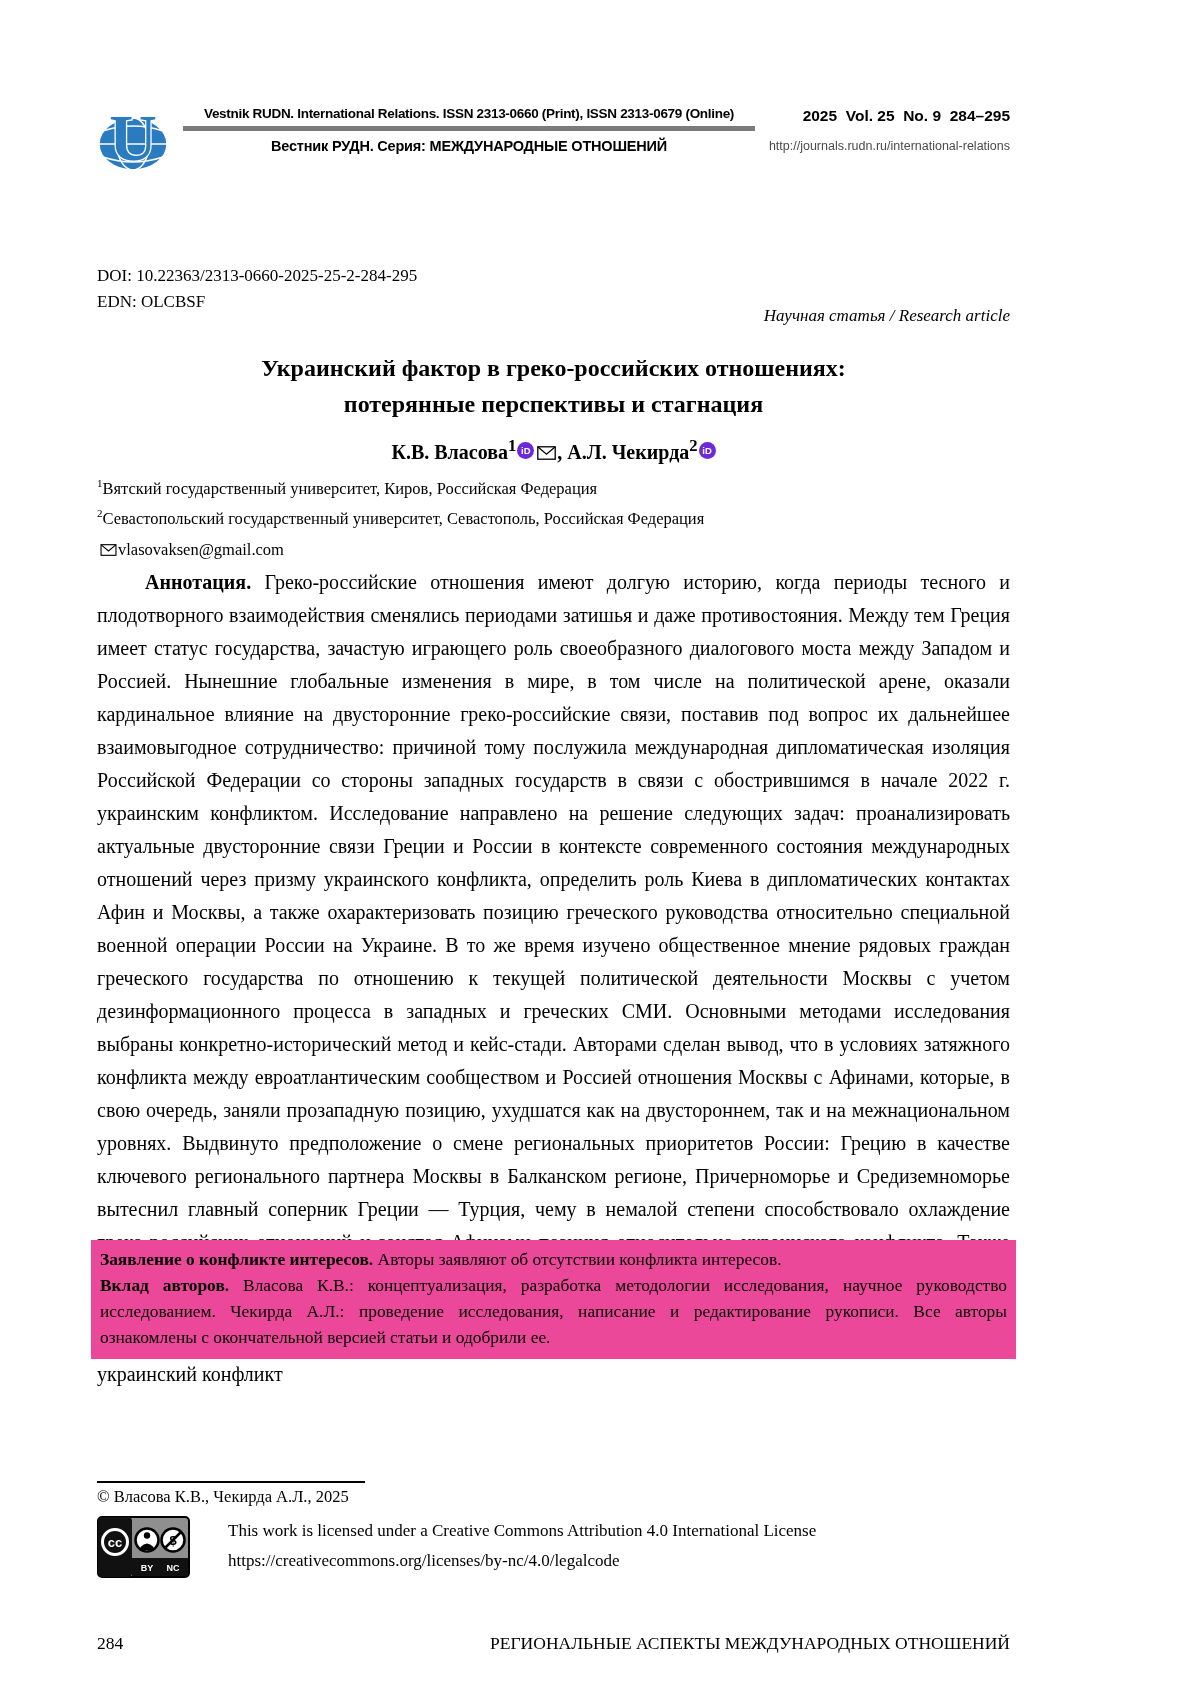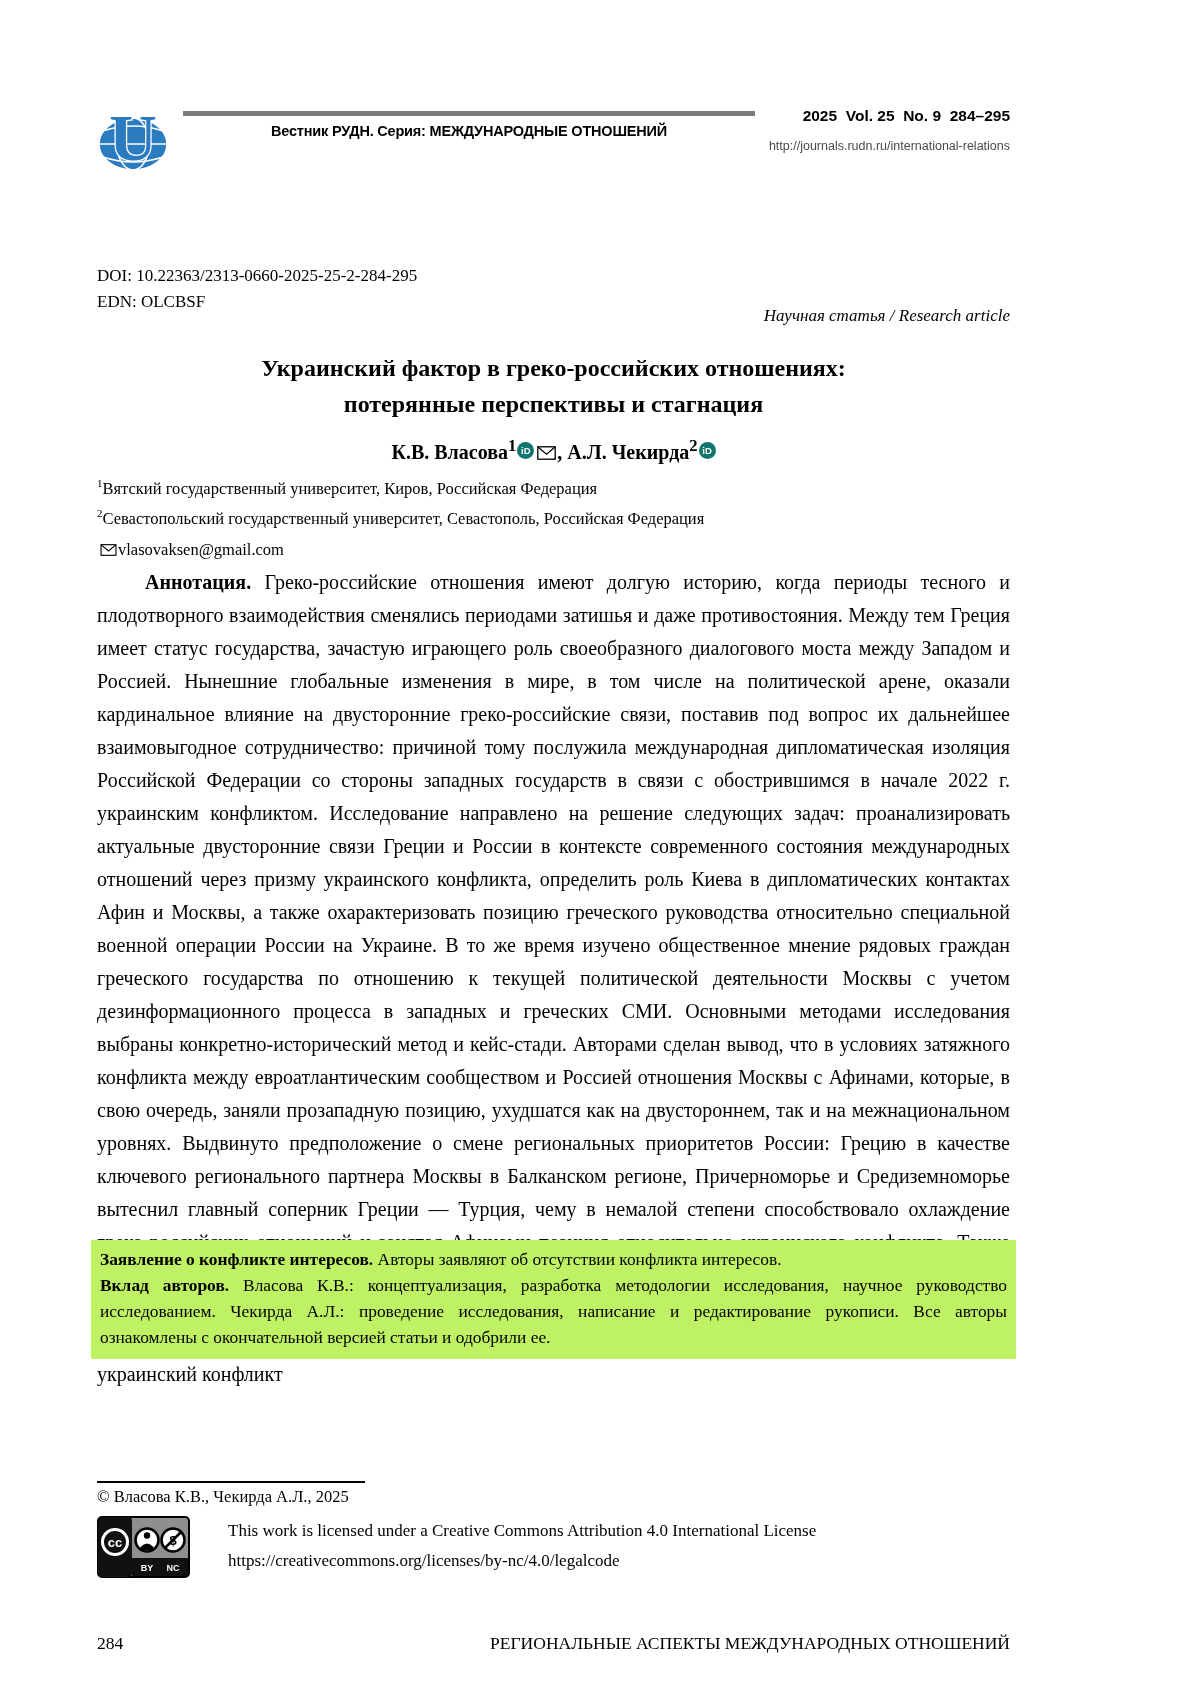--- a/index.html
+++ b/index.html
@@ -22,38 +22,38 @@
   
   .doi-block{position:absolute;left:97px;top:263px;font-size:17px;line-height:26px;}
   .article-type{position:absolute;left:97px;top:306px;width:913px;text-align:right;
                 font-style:italic;font-size:17px;}
 
   
   .title{position:absolute;left:97px;top:350px;width:913px;text-align:center;
          font-weight:bold;font-size:24px;line-height:36px;}
   .authors{position:absolute;left:97px;top:436px;width:913px;text-align:center;
            font-weight:bold;font-size:20px;}
-  .orcid{display:inline-block;width:17px;height:17px;background:#0f766e;border-radius:50%;
+  .orcid{display:inline-block;width:17px;height:17px;background:#6d28d9;border-radius:50%;
          color:#fff;font-family:"Liberation Sans", sans-serif;font-size:9.5px;font-weight:bold;
          line-height:17px;text-align:center;vertical-align:5px;margin-left:1px;}
   .mailicon{vertical-align:-1px;margin:0 1px 0 3px;}
   .affils{position:absolute;left:97px;top:471px;width:913px;
           font-size:16.5px;line-height:25px;}
   .affils sup{font-size:11px;}
   .email-line{margin-top:7px;}
 
   
   .abstract{position:absolute;left:97px;top:566px;width:913px;font-size:20px;
             line-height:33px;text-align:justify;}
   .abstract p{margin:0;text-indent:48px;}
   b.run{font-weight:bold;}
 
   
   .graybox{position:absolute;left:91px;top:1240px;width:925px;box-sizing:border-box;
-           background:#bef264;padding:6px 9px 9px;font-size:17.4px;line-height:26px;
+           background:#ec4899;padding:6px 9px 9px;font-size:17.4px;line-height:26px;
            text-align:justify;}
   .graybox p{margin:0;}
 
   
   .footrule{position:absolute;left:97px;top:1481px;width:268px;border-top:2px solid #000;}
   .copyright{position:absolute;left:97px;top:1487px;font-size:16.5px;}
   .ccrow{position:absolute;left:97px;top:1516px;display:flex;align-items:flex-start;}
   .cc-badge{width:93px;height:62px;flex:0 0 auto;}
   .license{margin-left:38px;font-size:17px;line-height:30px;}
   .pagefoot{position:absolute;left:97px;top:1633px;width:913px;display:flex;
@@ -68,20 +68,21 @@
     <svg class="logo" viewBox="0 0 72 80">
       <ellipse cx="36" cy="48" rx="34" ry="26" fill="#2b7bc0"></ellipse>
       <ellipse cx="36" cy="48" rx="34" ry="26" fill="none" stroke="#fff" stroke-width="1.5"></ellipse>
       <ellipse cx="36" cy="48" rx="16" ry="26" fill="none" stroke="#fff" stroke-width="1.5"></ellipse>
       <line x1="2" y1="48" x2="70" y2="48" stroke="#fff" stroke-width="1.5"></line>
       <path d="M6,35 Q36,25 66,35" fill="none" stroke="#fff" stroke-width="1.5"></path>
       <path d="M6,61 Q36,71 66,61" fill="none" stroke="#fff" stroke-width="1.5"></path>
       <text x="36" y="64" text-anchor="middle" font-family="Liberation Serif, serif" font-size="66" font-weight="bold" fill="#2b7bc0" stroke="#fff" stroke-width="2.5" paint-order="stroke">U</text>
     </svg>
     <div class="head-center">
+      <div class="head-en">Vestnik RUDN. International Relations. ISSN 2313-0660 (Print), ISSN 2313-0679 (Online)</div>
       <div class="head-bar"></div>
       <div class="head-ru">Вестник РУДН. Серия: МЕЖДУНАРОДНЫЕ ОТНОШЕНИЙ</div>
     </div>
     <div class="head-right">
       <div class="head-issue">2025  Vol. 25  No. 9  284–295</div>
       <div class="head-url">http://journals.rudn.ru/international-relations</div>
     </div>
   </div>
 
   <div class="doi-block">

